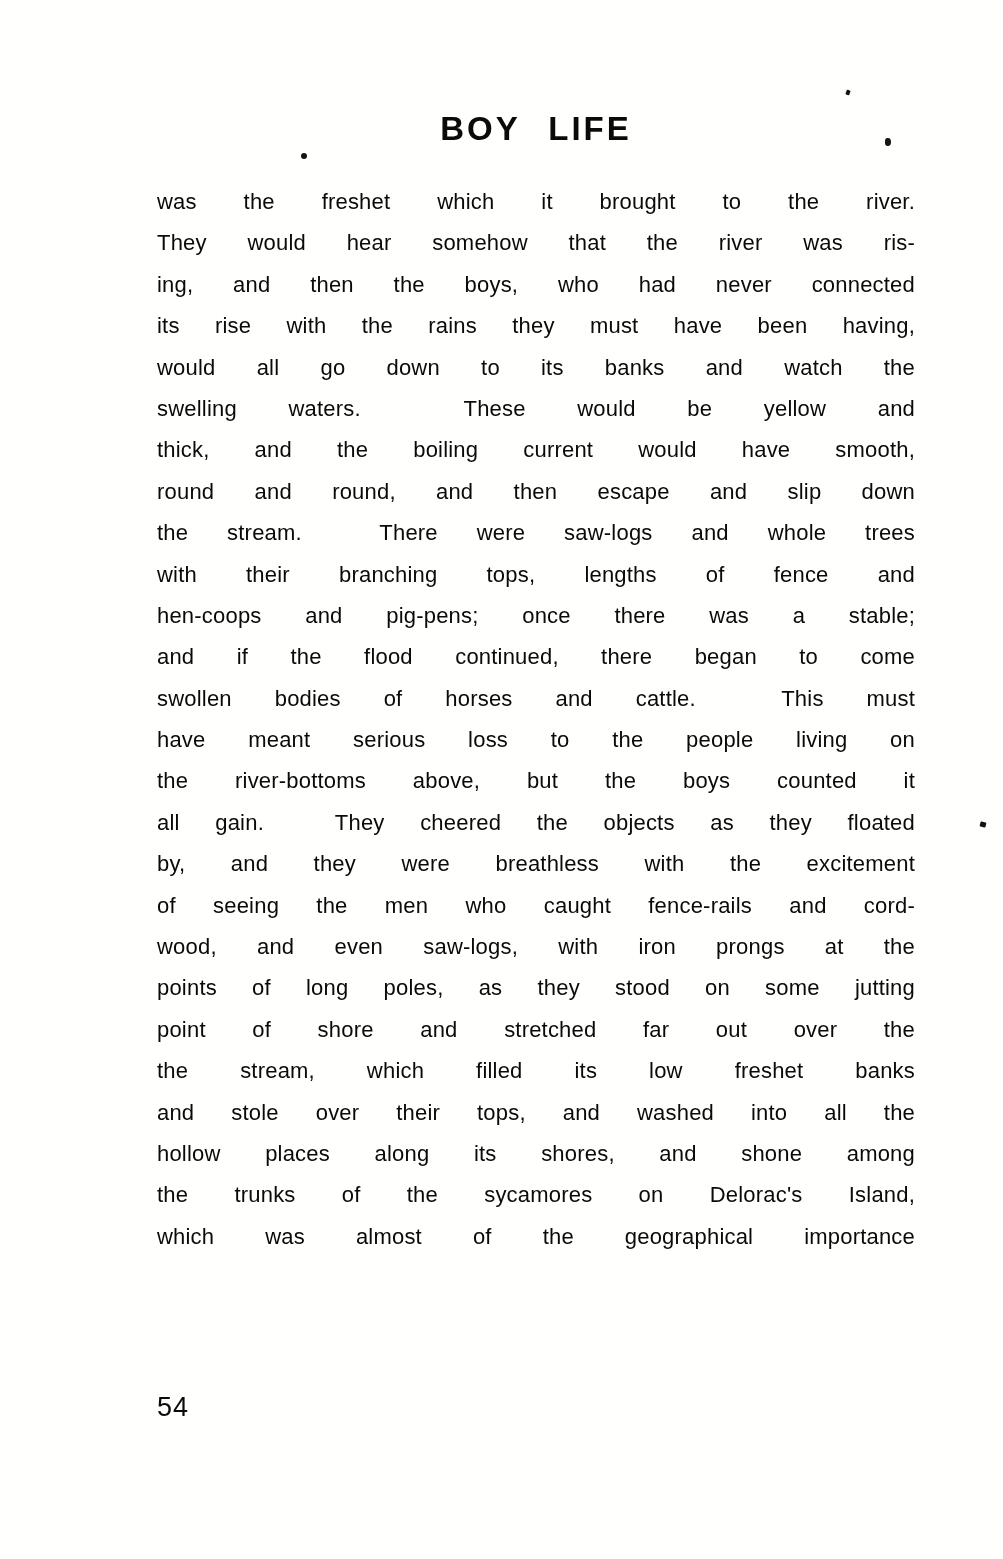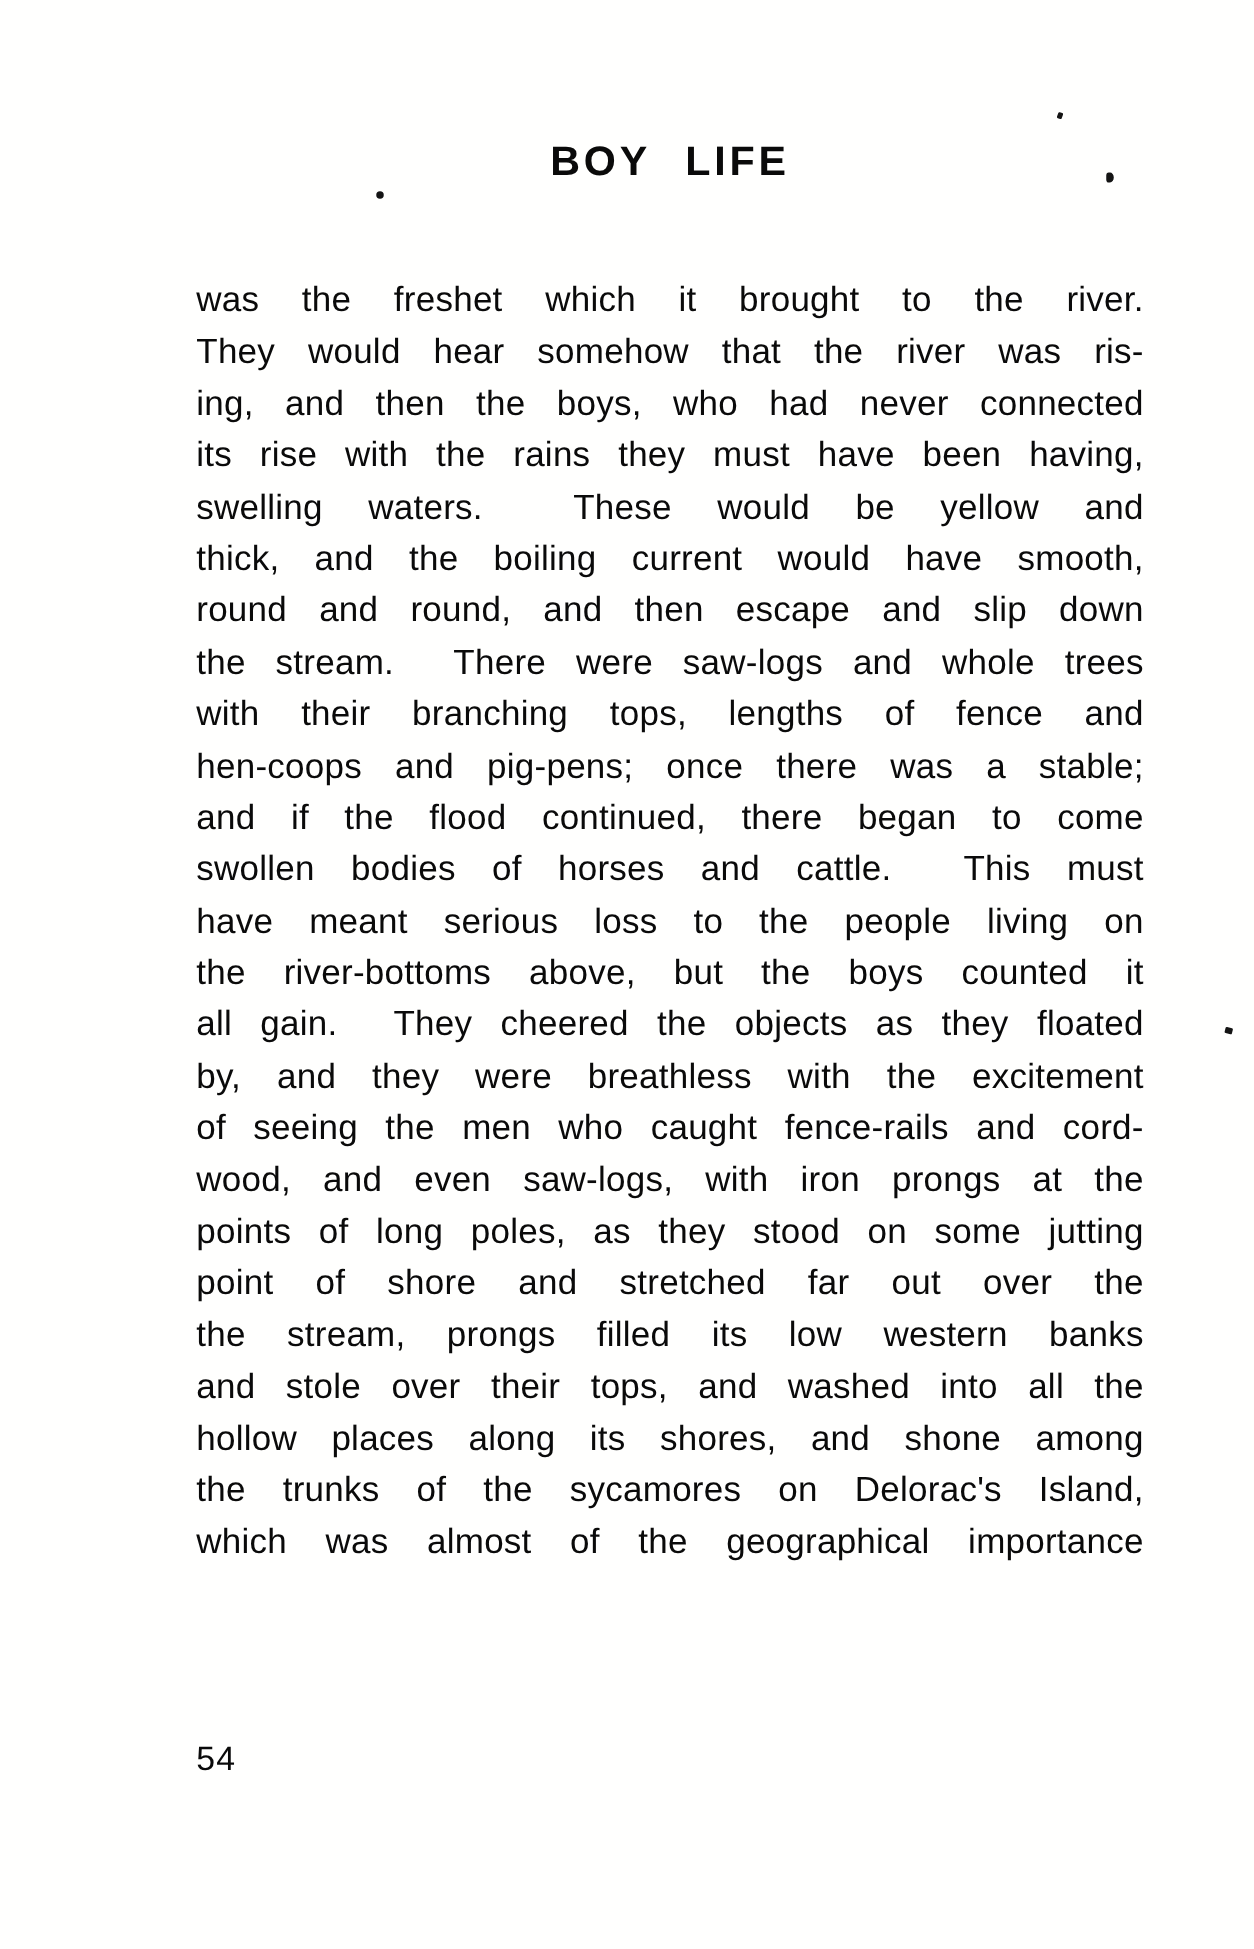--- a/index.html
+++ b/index.html
@@ -26,24 +26,23 @@
     font-weight: bold;
     letter-spacing: 3px;
     word-spacing: 16px;
     color: #0a0a0a;
   }
   .body-text {
     position: absolute;
     top: 181px;
     left: 157px;
     width: 758px;
-    font-size: 28px;
+    font-size: 22px;
     line-height: 41.4px;
     letter-spacing: 0.2px;
-    margin-top: 38px;
   }
   .text-line {
     height: 41.4px;
     text-align: justify;
     text-align-last: justify;
     white-space: nowrap;
   }
   .page-number {
     position: absolute;
     top: 1392px;
@@ -68,37 +67,38 @@
 
 <div class="page">
 
   <div class="running-head">BOY LIFE</div>
 
   <div class="body-text">
       <div class="text-line">was the freshet which it brought to the river.</div>
       <div class="text-line">They would hear somehow that the river was ris-</div>
       <div class="text-line">ing, and then the boys, who had never connected</div>
       <div class="text-line">its rise with the rains they must have been having,</div>
+      <div class="text-line">would all go down to its banks and watch the</div>
       <div class="text-line">swelling waters.&nbsp; These would be yellow and</div>
       <div class="text-line">thick, and the boiling current would have smooth,</div>
       <div class="text-line">round and round, and then escape and slip down</div>
       <div class="text-line">the stream.&nbsp; There were saw-logs and whole trees</div>
       <div class="text-line">with their branching tops, lengths of fence and</div>
       <div class="text-line">hen-coops and pig-pens; once there was a stable;</div>
       <div class="text-line">and if the flood continued, there began to come</div>
       <div class="text-line">swollen bodies of horses and cattle.&nbsp; This must</div>
       <div class="text-line">have meant serious loss to the people living on</div>
       <div class="text-line">the river-bottoms above, but the boys counted it</div>
       <div class="text-line">all gain.&nbsp; They cheered the objects as they floated</div>
       <div class="text-line">by, and they were breathless with the excitement</div>
       <div class="text-line">of seeing the men who caught fence-rails and cord-</div>
       <div class="text-line">wood, and even saw-logs, with iron prongs at the</div>
       <div class="text-line">points of long poles, as they stood on some jutting</div>
       <div class="text-line">point of shore and stretched far out over the</div>
-      <div class="text-line">the stream, prongs filled its low western banks</div>
+      <div class="text-line">the stream, which filled its low freshet banks</div>
       <div class="text-line">and stole over their tops, and washed into all the</div>
       <div class="text-line">hollow places along its shores, and shone among</div>
       <div class="text-line">the trunks of the sycamores on Delorac's Island,</div>
       <div class="text-line">which was almost of the geographical importance</div>
     </div>
 
   <div class="page-number">54</div>
 
   <div class="speck speck-1"></div>
   <div class="speck speck-2"></div>

